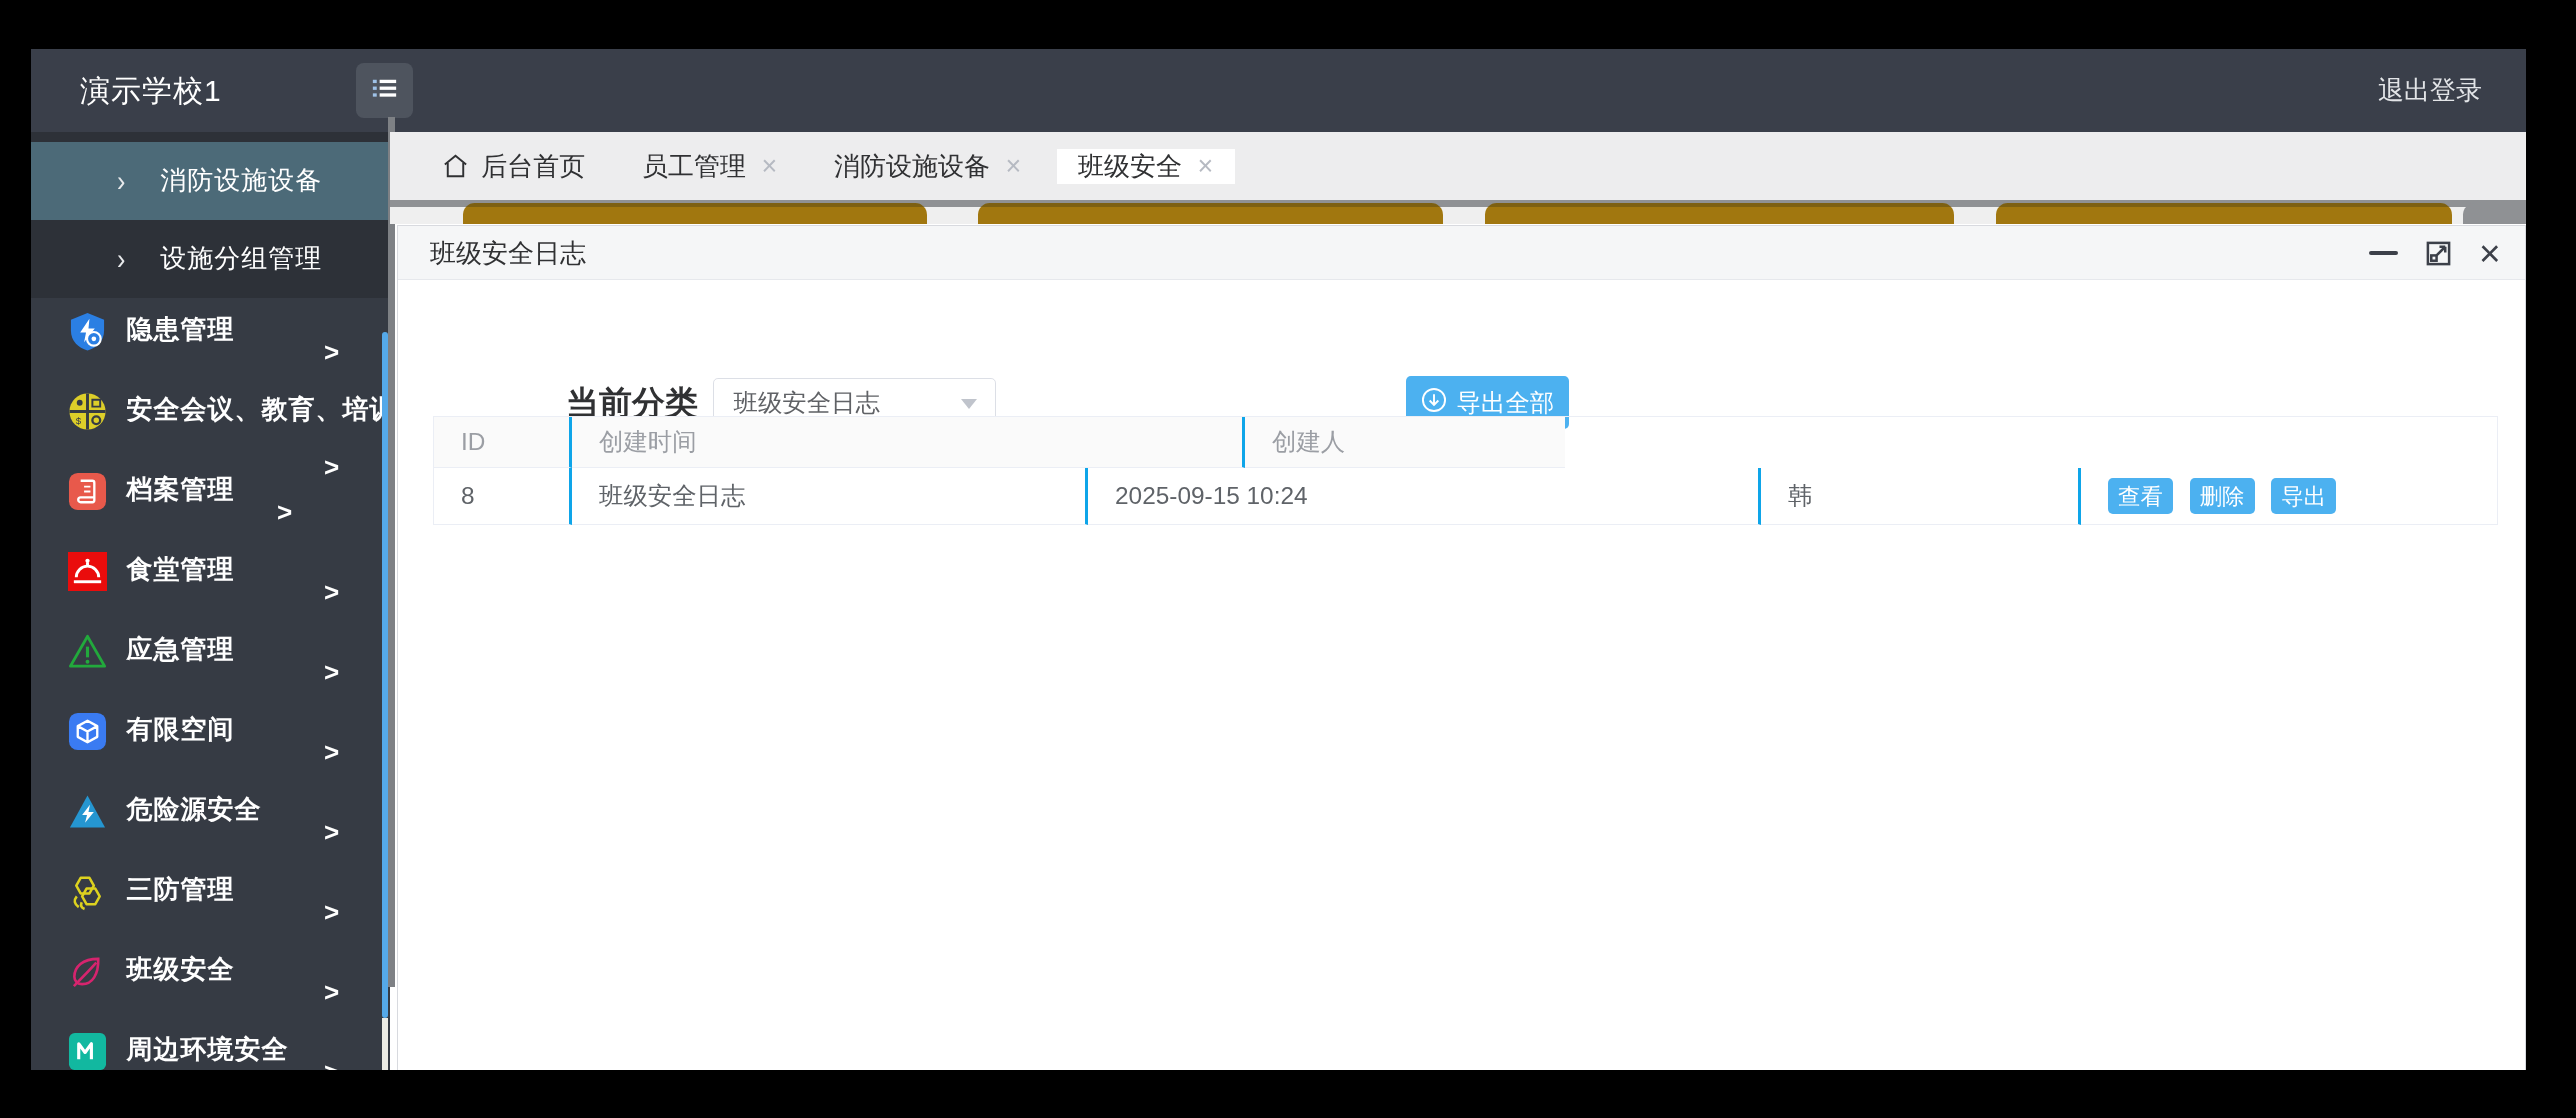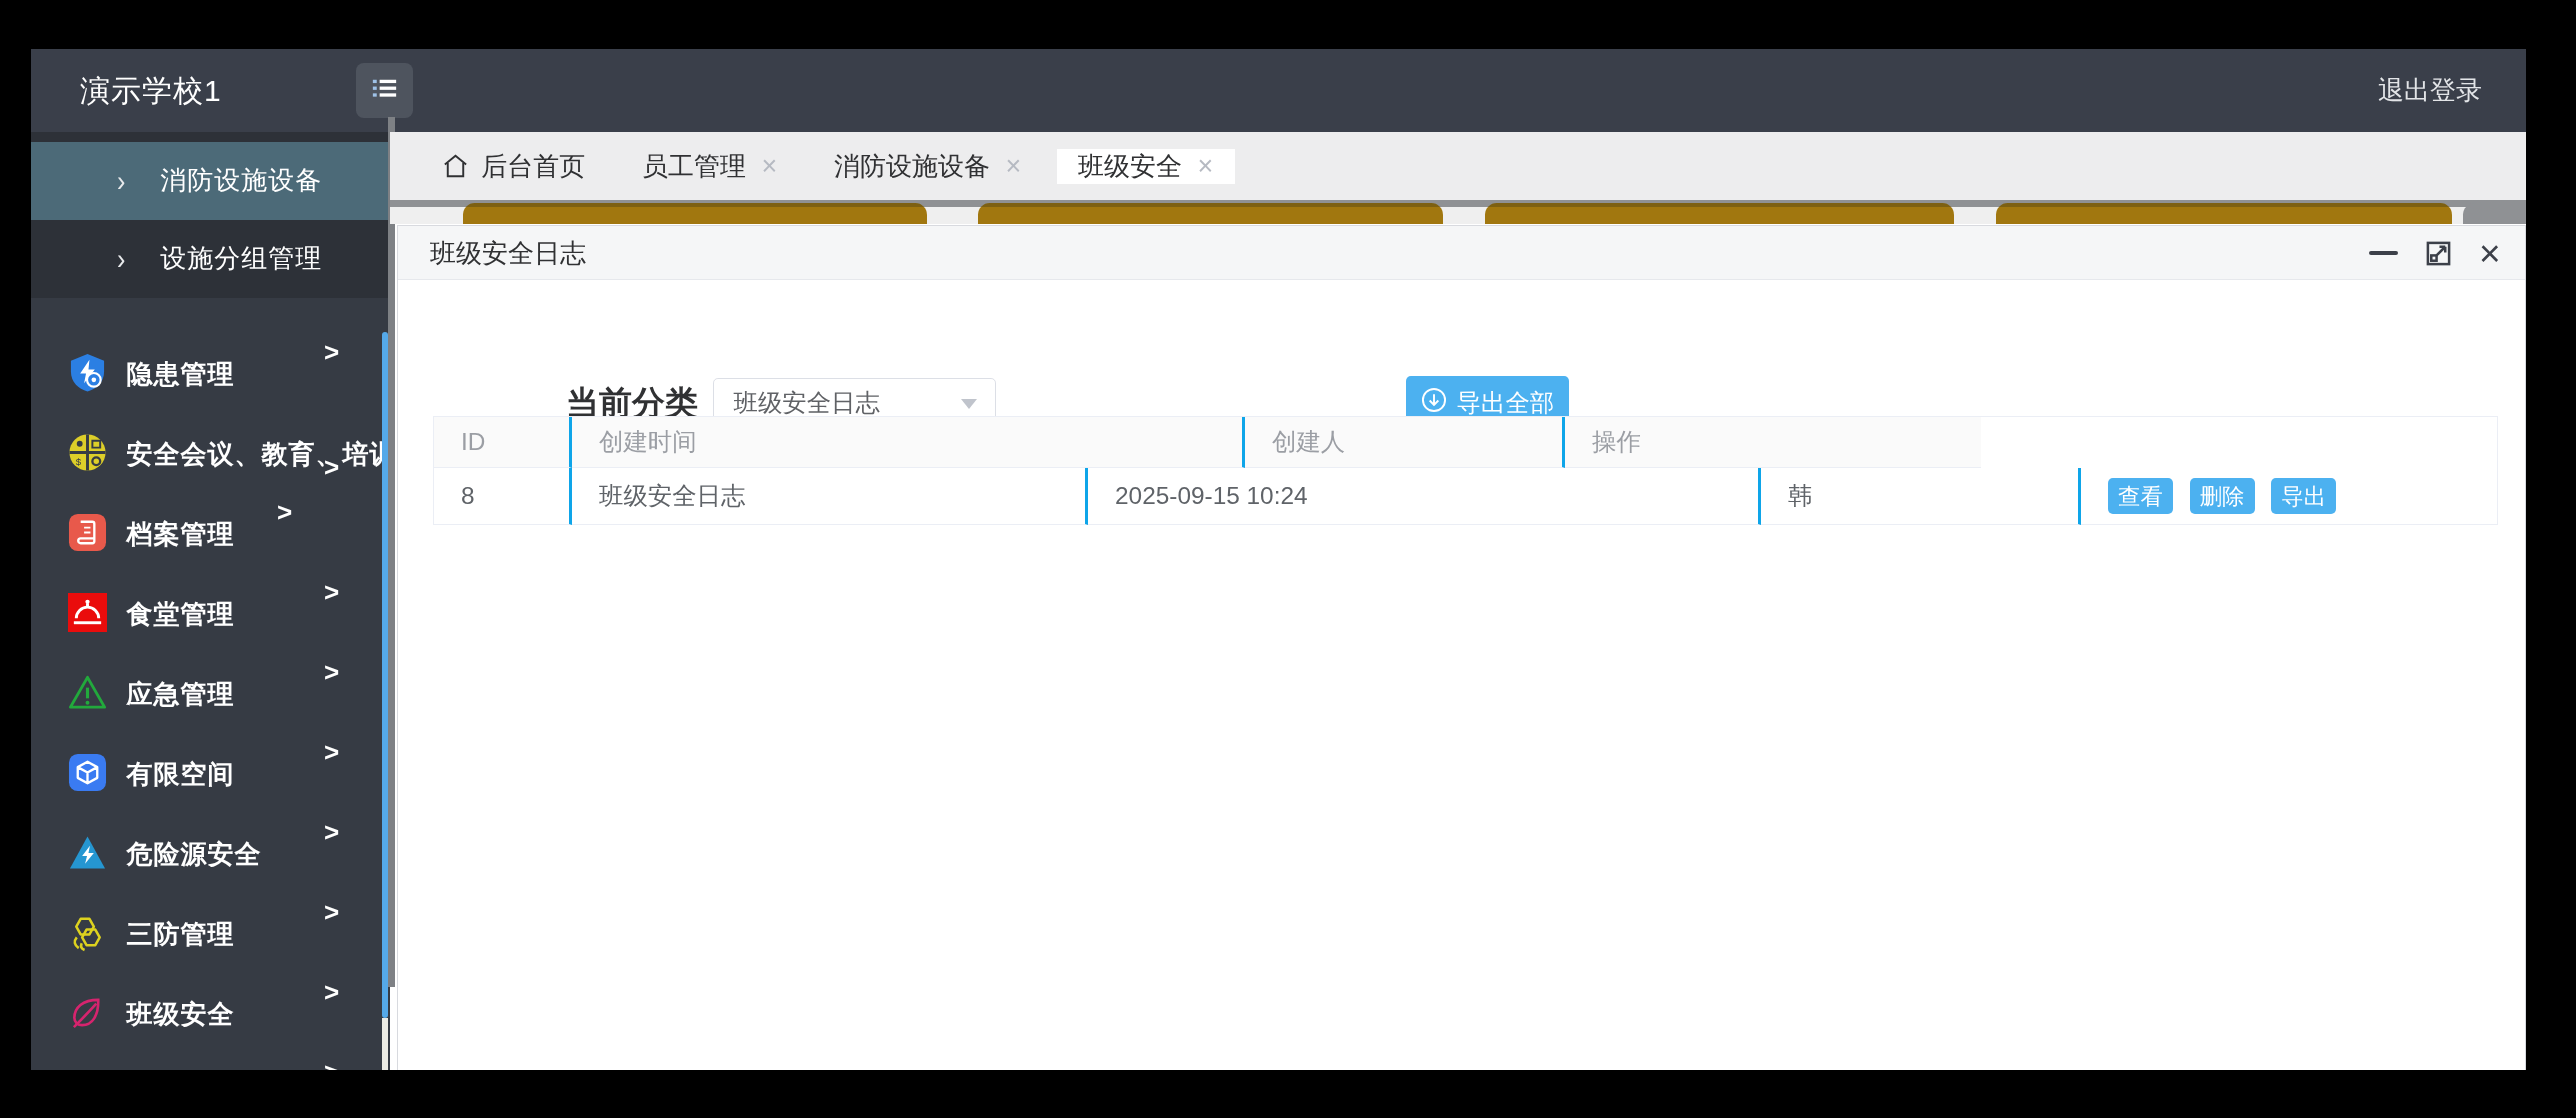--- a/index.html
+++ b/index.html
@@ -13,21 +13,21 @@
   .logout { position:absolute; right:44px; top:0; height:83px; line-height:83px; color:#e3e5e8; font-size:26px; cursor:pointer; }
 
   
   .sidebar { position:absolute; left:0; top:83px; width:359px; height:938px; background:#363b44; overflow:hidden; }
   .submenu-block { padding-top:9.8px; height:166px; background:#2d3138; }
   .submenu-item { height:78px; display:flex; align-items:center; color:#fff; font-size:26px; cursor:pointer; }
   .submenu-item.active { background:#4c6a78; }
   .sm-arrow { margin-left:86px; font-size:25px; color:#e8eaec; transform:scaleY(1.2); }
   .sm-label { margin-left:35px; letter-spacing:1px; }
   .menu-list { margin-top:13.7px; }
-  .menu-item { position:relative; height:80px; display:flex; align-items:flex-end; cursor:pointer; }
+  .menu-item { position:relative; height:80px; display:flex; align-items:flex-start; cursor:pointer; }
   .mi-icon { width:39px; height:39px; margin-left:37px; flex:0 0 39px; }
   .mi-icon svg { width:39px; height:39px; display:block; }
   .mi-label { margin-left:19.5px; color:#fff; font-size:26px; font-weight:bold; letter-spacing:1px; white-space:nowrap; }
   .chevron { position:absolute; left:293px; top:50%; transform:translateY(-50%); color:#fff; font-size:26px; font-weight:bold; }
   .menu-item:nth-child(2) .chevron { top:auto; bottom:-11.7px; transform:none; }
   .menu-item:nth-child(3) .chevron { left:246px; }
   .sb-thumb-blue { position:absolute; left:351px; top:200px; width:5.9px; height:686px; background:#55a9e9; border-radius:2.9px; }
   .sb-track-light { position:absolute; left:351px; top:886px; width:5.9px; height:53px; background:#ecebe4; }
   .page-scrollbar { position:absolute; left:357px; top:68px; width:6.8px; height:870px; background:#7e8185; }
 
@@ -299,21 +299,20 @@
         </span>
         <span>导出全部</span>
       </button>
     </div>
 
     <div class="tbl">
       <div class="tr" id="thead">
           <div class="th c0">ID</div>
           <div class="th c2">创建时间</div>
           <div class="th c3">创建人</div>
-          <div class="th c4">操作</div>
         </div>
       <div id="tbody">
           <div class="tr">
             <div class="td c0">8</div>
             <div class="td c1">班级安全日志</div>
             <div class="td c2">2025-09-15 10:24</div>
             <div class="td c3">韩</div>
             <div class="td c4">
               <button class="act-btn">查看</button>
               <button class="act-btn">删除</button>

